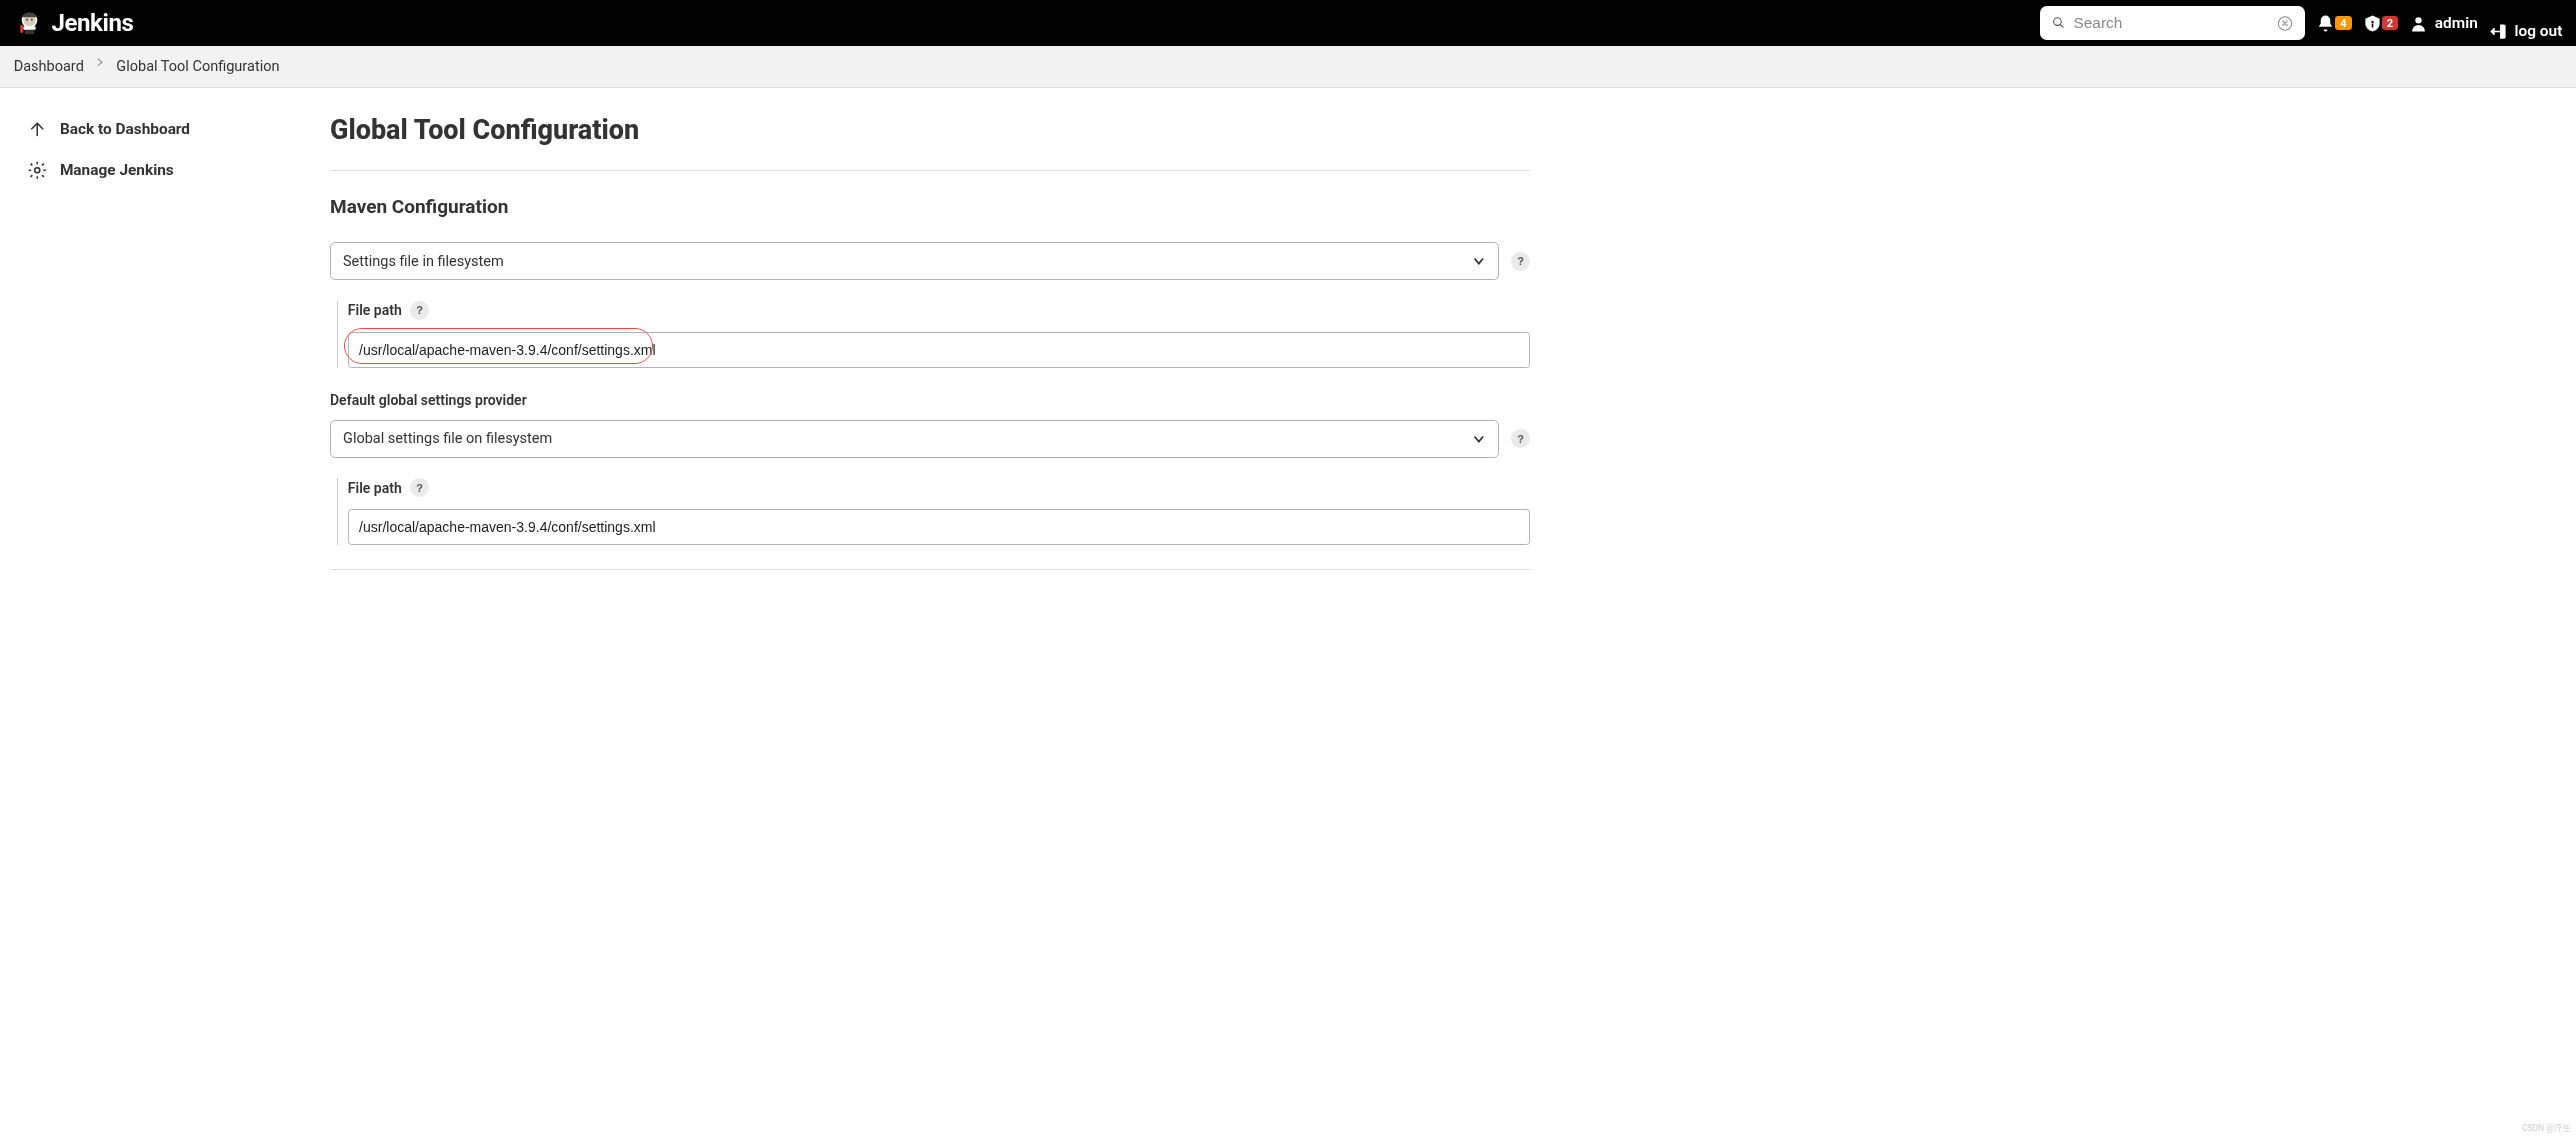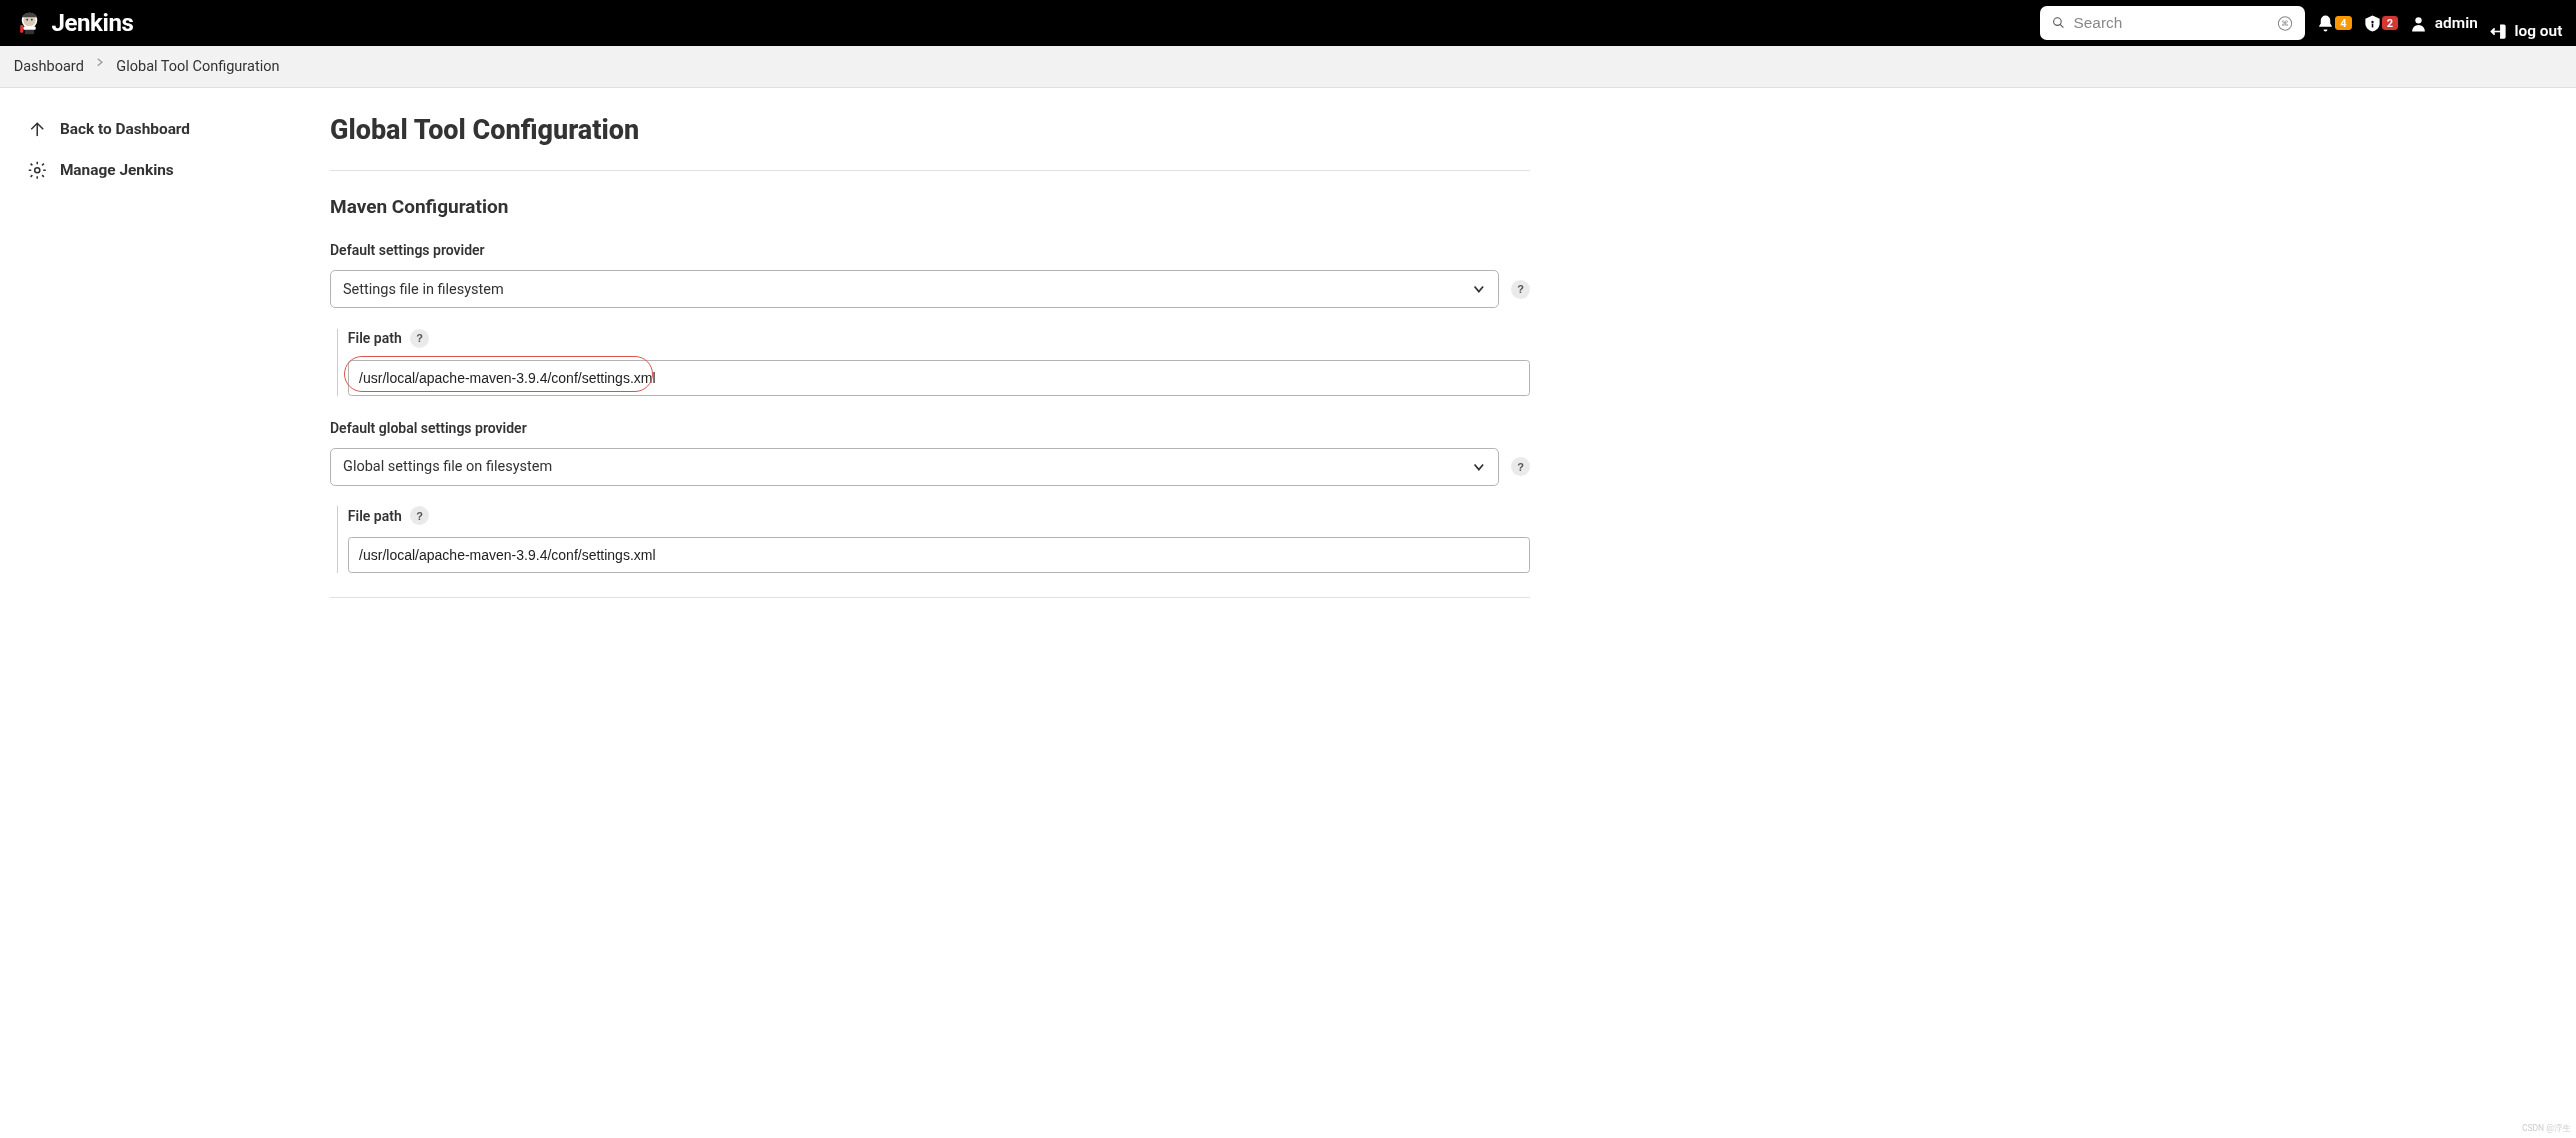--- a/index.html
+++ b/index.html
@@ -145,23 +145,20 @@
       <span>Manage Jenkins</span>
     </div>
   </div>
 
   <div class="main">
     <h1 class="page-title">Global Tool Configuration</h1>
     <hr class="divider">
 
     <h2 class="section-title">Maven Configuration</h2>
 
-    <div class="field-label">
-      <span>Default settings provider</span>
-    </div>
     <div class="select-row">
       <div class="select-box">
         <span>Settings file in filesystem</span>
         <svg class="select-chev" width="13.7" height="13.7" viewBox="0 0 16 16">
             <path d="M3 5l5 6 5-6" fill="none" stroke="#333" stroke-width="2"></path>
           </svg>
       </div>
       <button class="help-btn">?</button>
     </div>
 

